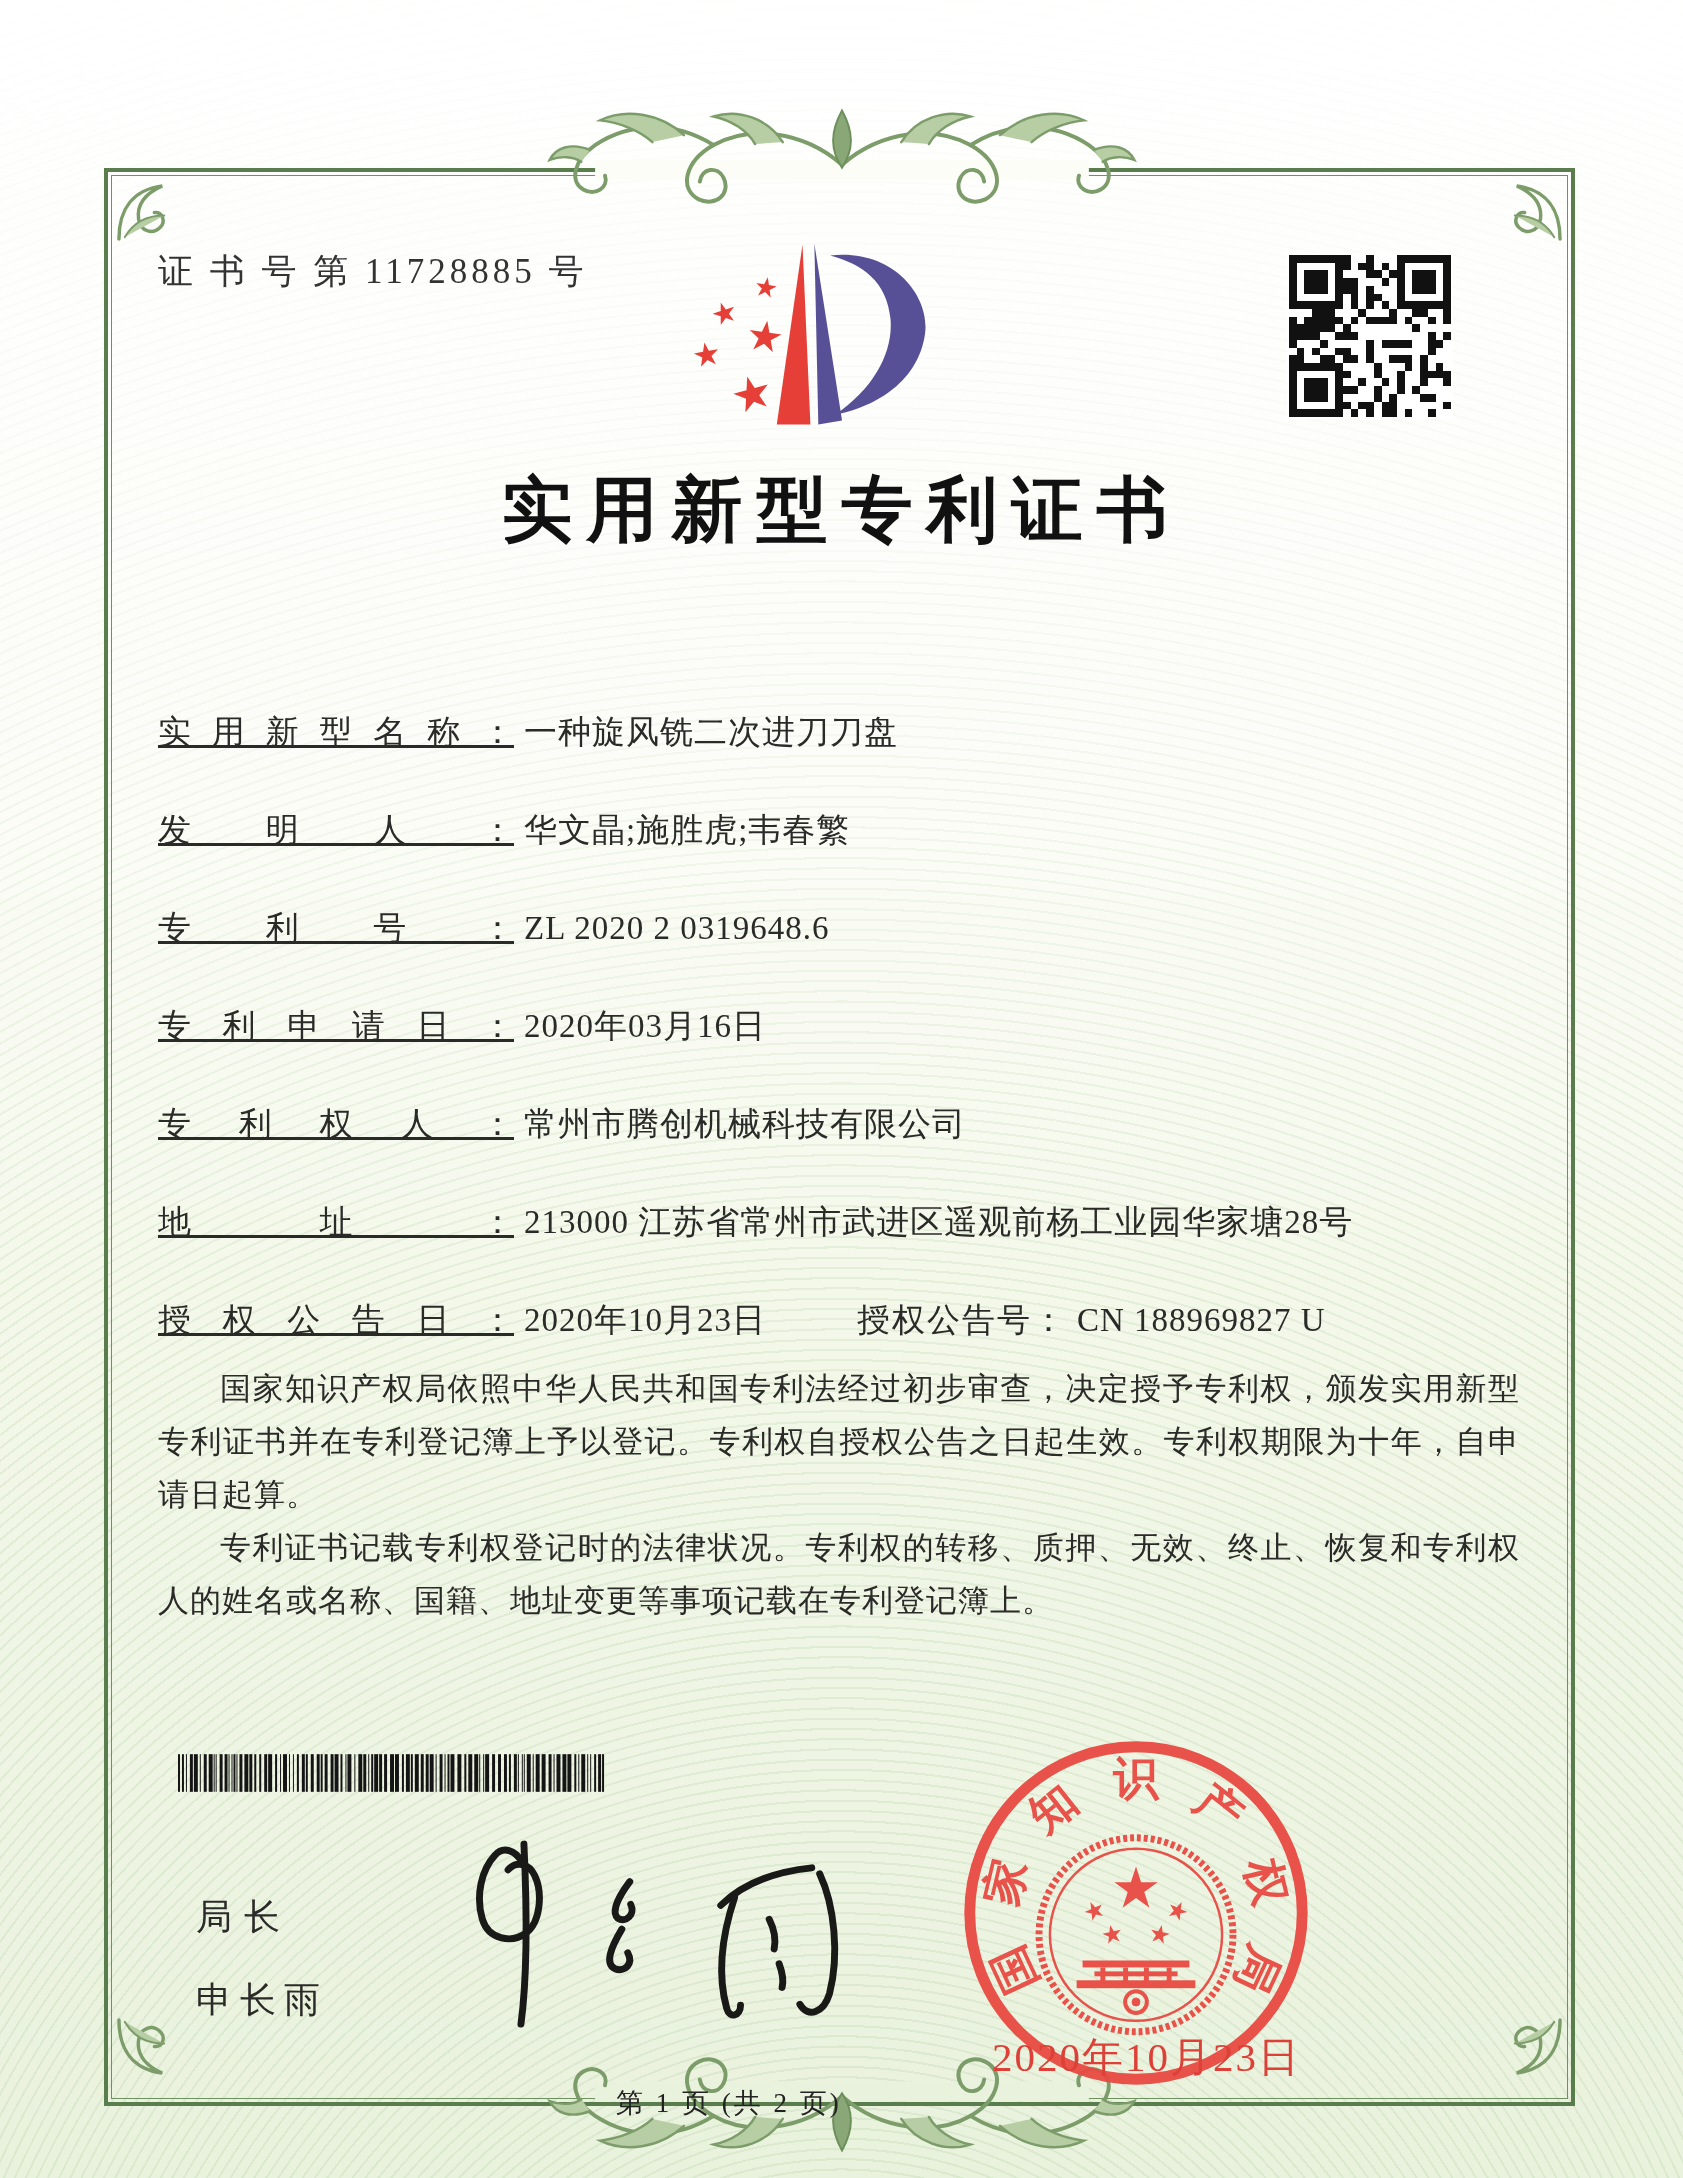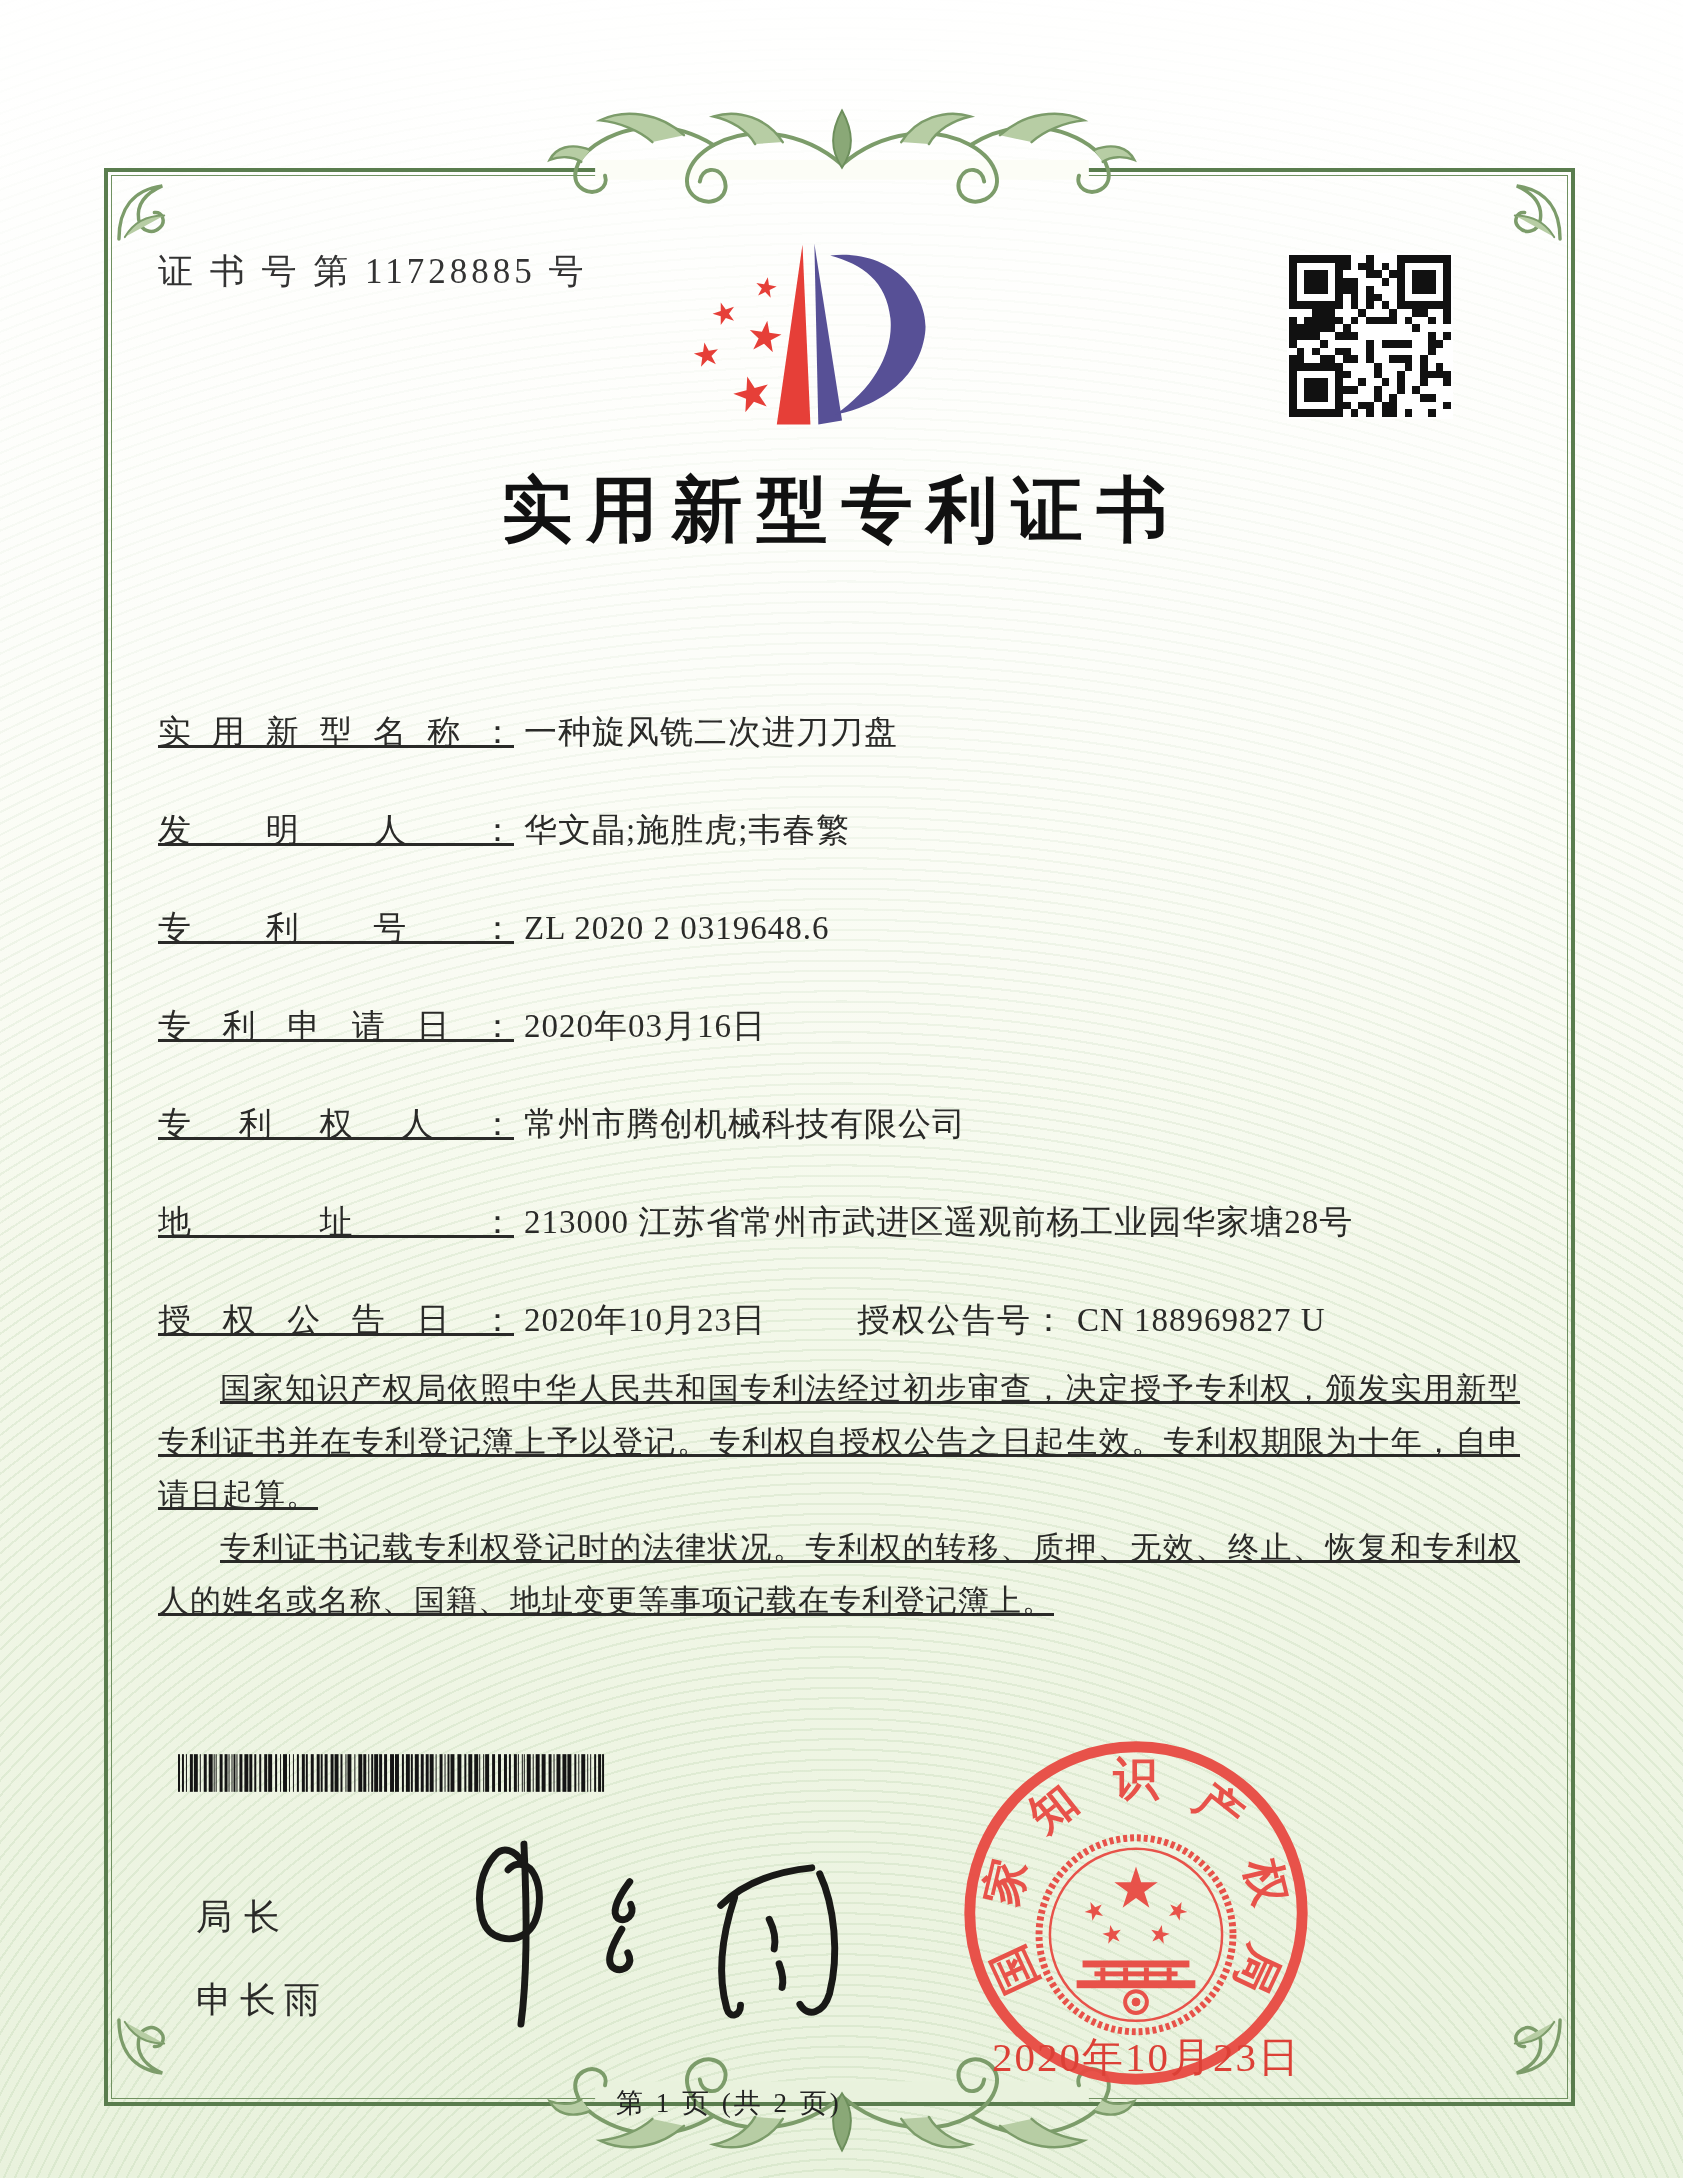--- a/index.html
+++ b/index.html
@@ -26,21 +26,21 @@
   .fields{position:absolute;left:158px;top:683px;width:1386px;font-size:33px;}
   .field-row{height:98px;line-height:98px;white-space:nowrap;}
   .f-label{display:inline-block;width:356px;text-align:justify;text-align-last:justify;vertical-align:top;text-decoration:underline;}
   .f-value{margin-left:10px;letter-spacing:1px;text-align:center;}
   .grant-row{height:98px;line-height:98px;white-space:nowrap;}
   .grant-second{margin-left:91px;}
   .g-label2{letter-spacing:2px;}
   
   .body-text{position:absolute;left:158px;top:1362px;width:1378px;
     font-size:31px;line-height:53px;text-align:justify;letter-spacing:1px;}
-  .body-text p{margin:0 16px 0 0;text-indent:2em;text-decoration:underline;}
+  .body-text p{margin:0 16px 0 0;text-indent:2em;}
   
   .barcode{position:absolute;left:178px;top:1754px;}
   
   .director{position:absolute;left:196px;top:1893px;font-size:36px;}
   .director .row1{letter-spacing:12px;}
   .director .row2{margin-top:34px;letter-spacing:8px;}
   .signature{position:absolute;left:426px;top:1824px;}
   
   .seal{position:absolute;left:948px;top:1725px;opacity:.95;}
   .seal-date{position:absolute;left:992px;top:2030px;font-size:41px;color:#dc4036;

